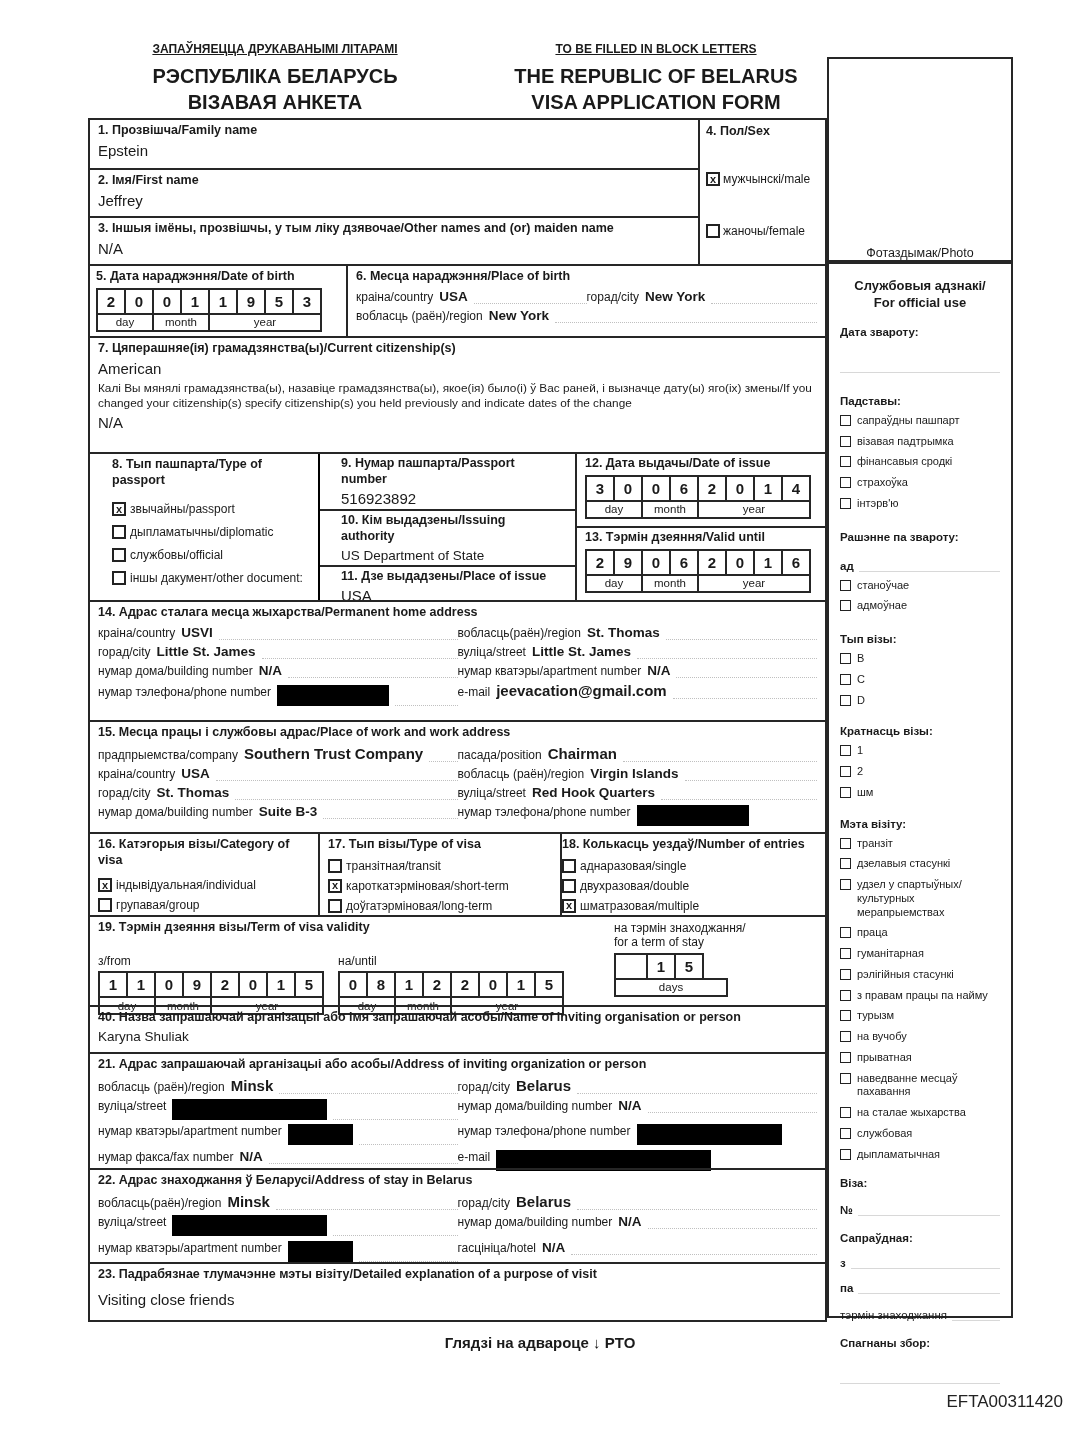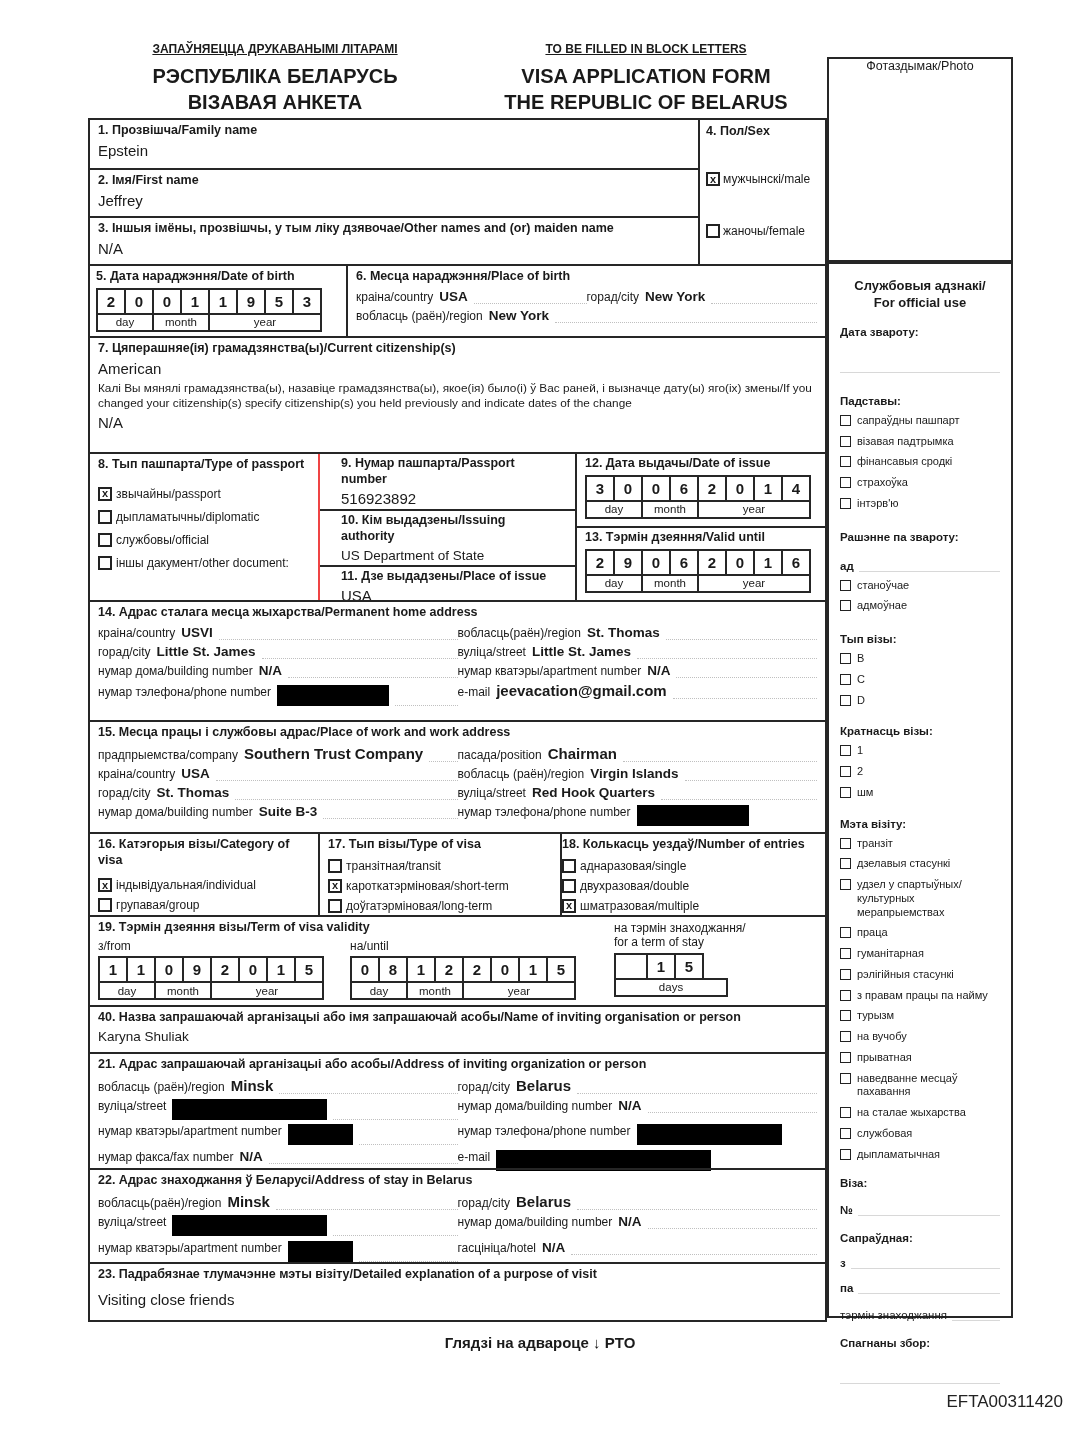--- a/index.html
+++ b/index.html
@@ -4,23 +4,23 @@
 <style>
 *{margin:0;padding:0;box-sizing:border-box}
 html,body{background:#fff}
 body{font-family:"Liberation Sans","DejaVu Sans",sans-serif;color:#1a1a1a}
 .page{position:relative;width:1080px;height:1429px;background:#fff;overflow:hidden}
 
 .hdr{position:absolute;text-align:center}
 .hdr-note{font-size:12px;font-weight:700;text-decoration:underline;margin-bottom:7px}
 .hdr-t{font-size:20px;font-weight:700;line-height:1.3}
 .hdr-left{left:110px;top:42px;width:330px}
-.hdr-right{left:476px;top:42px;width:340px}
-
-.photo{position:absolute;left:827px;top:57px;width:186px;height:205px;border:2px solid #262626;display:flex;align-items:flex-start;justify-content:center;background:#fff}
+.hdr-right{left:486px;top:42px;width:340px}
+
+.photo{position:absolute;left:827px;top:57px;width:186px;height:205px;border:2px solid #262626;display:flex;align-items:flex-end;justify-content:center;background:#fff}
 .photo span{font-size:12.5px}
 
 .form{position:absolute;left:88px;top:118px;width:739px;height:1204px;border:2px solid #262626;background:#fff}
 .row{border-top:2px solid #262626;position:relative;padding:3px 8px}
 .row.first{border-top:none}
 
 .slabel{font-size:12.5px;font-weight:600;line-height:1.25}
 .bigval{font-size:15px;font-weight:400;margin-top:3px}
 
 .topgrid{display:flex;padding:0;height:144px}
@@ -51,37 +51,37 @@
 .fcell{flex:1;display:flex;align-items:baseline;gap:6px;min-width:0}
 .flab{font-size:12px;white-space:nowrap}
 .fval{font-size:13.5px;font-weight:700;white-space:nowrap}
 .dotfill{flex:1;border-bottom:1px dotted #c0c0c0;height:12px;min-width:8px;align-self:flex-end}
 .redact{display:inline-block;background:#000;height:21px;align-self:center}
 
 .note{font-size:11.8px;line-height:1.3;margin-top:4px}
 
 .row7{height:116px}
 .row813{display:flex;height:148px;padding:0}
-.c8{width:230px;border-right:2px solid #ef4444;padding:3px 8px}
+.c8{width:230px;border-right:2px solid #000000;padding:3px 22px}
 .c911{width:257px;border-right:2px solid #262626;display:flex;flex-direction:column}
 .sub{padding:2px 21px;flex:1}
 .sub + .sub{border-top:2px solid #262626}
 .c1213{flex:1;display:flex;flex-direction:column}
 .half{flex:1;padding:2px 8px}
 .half + .half{border-top:2px solid #262626}
 
 .row14{height:120px}.row15{height:112px}
 .row1618{display:flex;height:83px;padding:0}
 .c16{width:230px;border-right:2px solid #262626;padding:3px 8px}
 .c17{width:242px;border-right:2px solid #262626;padding:3px 8px}
 .c18{flex:1;padding:3px 0}
 .row1618 .cbrow{margin-top:6px}
 
 .r19{height:90px}
-.r19grid{display:flex;gap:28px;margin-top:3px}
+.r19grid{display:flex;gap:16px;margin-top:18px}
 .groupl{font-size:12px;line-height:1.2}
 .stayblk{position:absolute;right:26px;top:4px;width:185px}
 .row20{height:47px}.row21{height:116px}.row22{height:94px}.row23{height:76px}
 
 .sidebar{position:absolute;left:827px;top:262px;width:186px;height:1056px;border:2px solid #262626;padding:14px 11px 10px;background:#fff}
 .sb-title{text-align:center;font-weight:700;font-size:13px;line-height:1.3;margin-bottom:14px}
 .sb-h{font-size:11.5px;font-weight:700;margin-top:14px;margin-bottom:2px}
 .sb-fline{display:flex;align-items:flex-end;gap:5px;font-size:11.5px;font-weight:700;margin-top:10px}
 .sb-fill{flex:1;border-bottom:1.5px solid #d8d8d8;height:13px}
 .scbrow{display:flex;align-items:flex-start;gap:6px;margin-top:7px;font-size:11px;line-height:1.25}
@@ -95,22 +95,22 @@
 
 <div class="page">
 
   <div class="hdr hdr-left">
     <div class="hdr-note">ЗАПАЎНЯЕЦЦА ДРУКАВАНЫМІ ЛІТАРАМІ</div>
     <div class="hdr-t">РЭСПУБЛІКА БЕЛАРУСЬ</div>
     <div class="hdr-t">ВІЗАВАЯ АНКЕТА</div>
   </div>
   <div class="hdr hdr-right">
     <div class="hdr-note">TO BE FILLED IN BLOCK LETTERS</div>
+    <div class="hdr-t">THE REPUBLIC OF BELARUS</div>
     <div class="hdr-t">VISA APPLICATION FORM</div>
-    <div class="hdr-t">THE REPUBLIC OF BELARUS</div>
   </div>
 
   <div class="photo">
     <span>Фотаздымак/Photo</span>
   </div>
 
   <div class="form">
 
     <div class="row first topgrid">
       <div class="tg-left">

